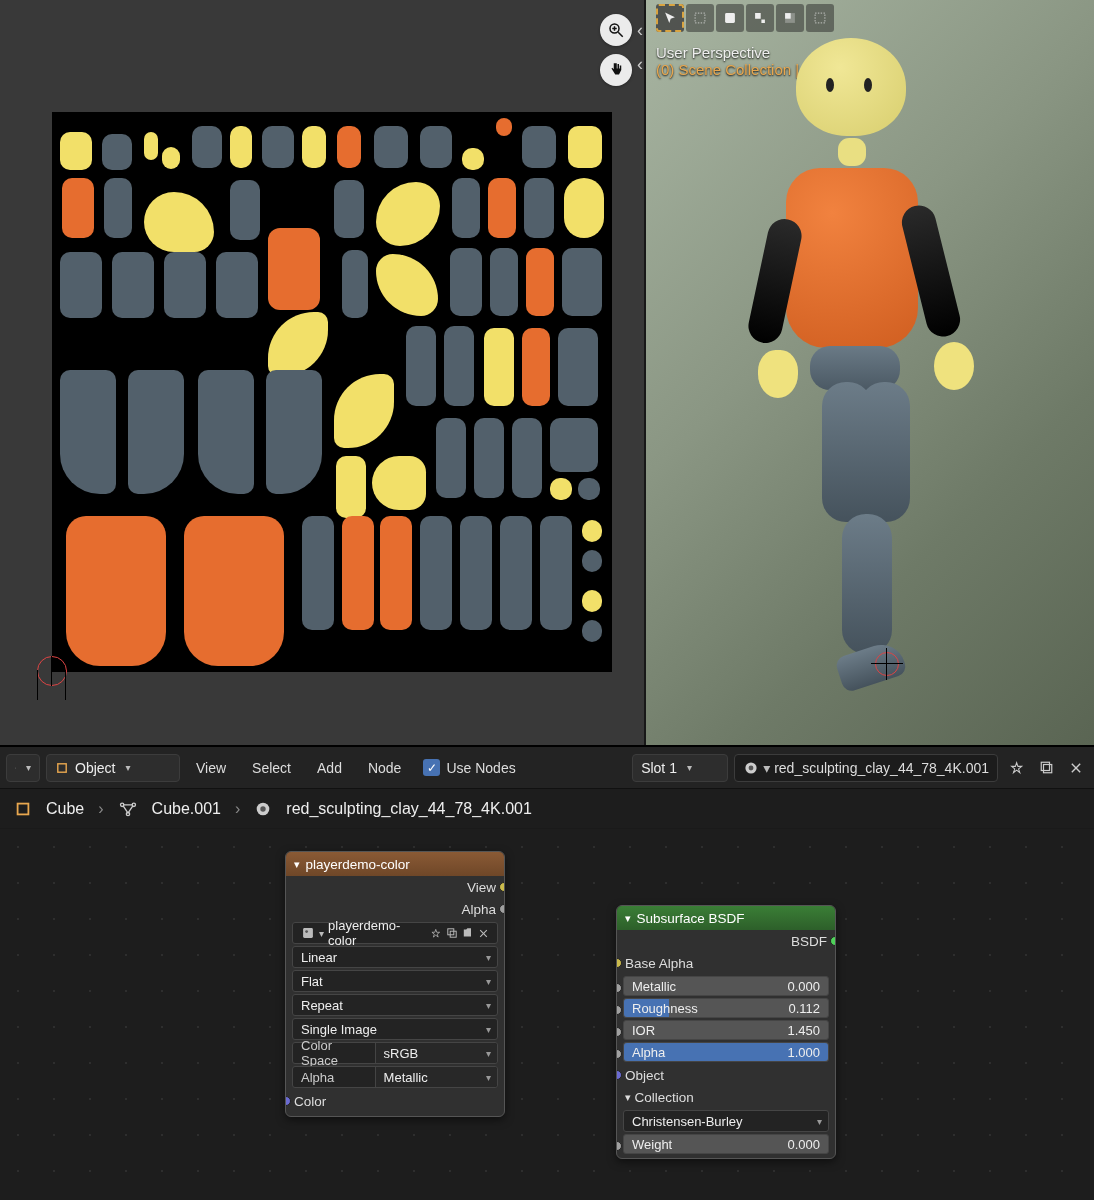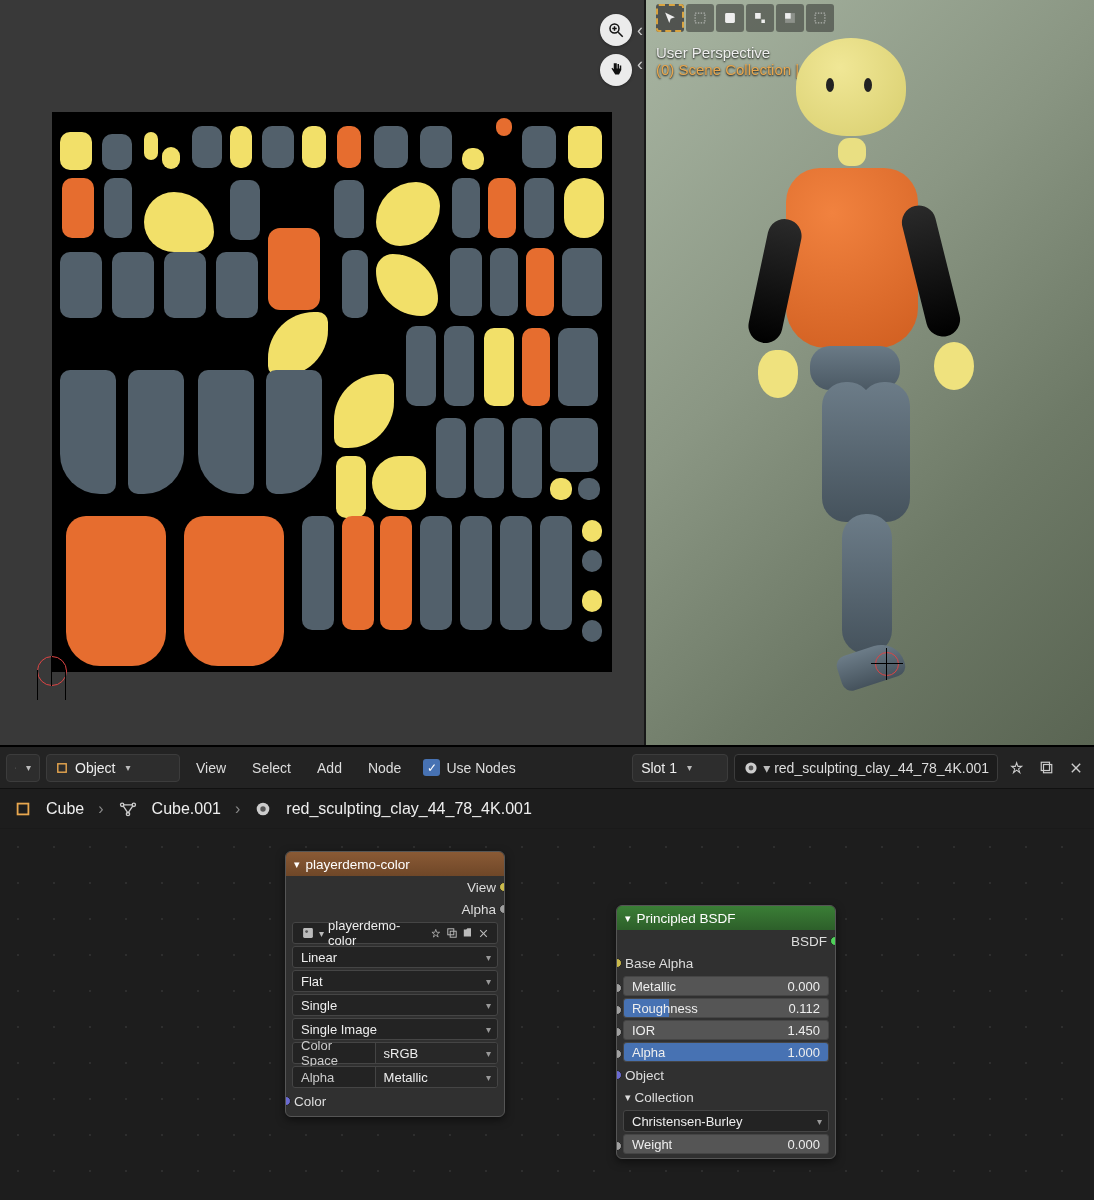--- a/index.html
+++ b/index.html
@@ -391,21 +391,21 @@
       </div>
       <div class="node-field">
           <span>Linear</span>
           <span class="chev">▾</span>
         </div>
       <div class="node-field">
           <span>Flat</span>
           <span class="chev">▾</span>
         </div>
       <div class="node-field">
-          <span>Single</span>
+          <span>Repeat</span>
           <span class="chev">▾</span>
         </div>
       <div class="node-field">
           <span>Single Image</span>
           <span class="chev">▾</span>
         </div>
       <div class="node-field split">
         <span>Color Space</span>
         <div class="subdd">
             <span>sRGB</span>
@@ -422,21 +422,21 @@
       <div class="node-row">
         <div class="socket in sock-vec"></div>
         <span>Color</span>
       </div>
       <div style="height:4px"></div>
     </div>
 
     <div class="node-box bsdf-node">
       <div class="node-title">
         <span style="font-size:11px">▾</span>
-        <span>Principled BSDF</span>
+        <span>Subsurface BSDF</span>
       </div>
       <div class="node-row right">
         <span>BSDF</span>
         <div class="socket out sock-green"></div>
       </div>
       <div class="node-row">
         <div class="socket in sock-color"></div>
         <span>Base Alpha</span>
       </div>
       <div style="position:relative">

